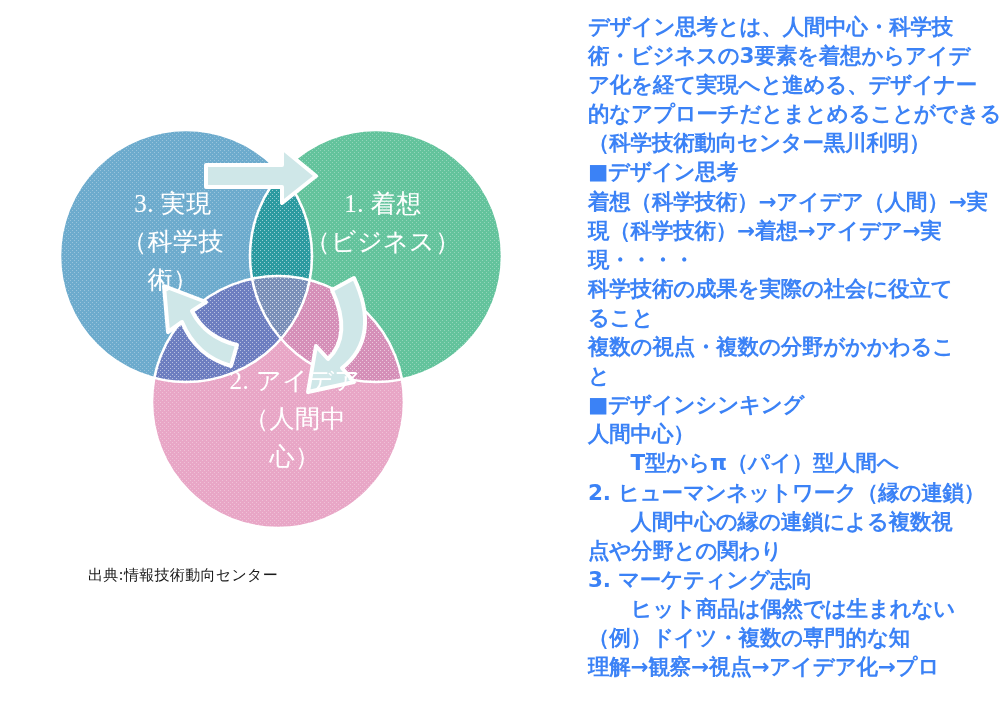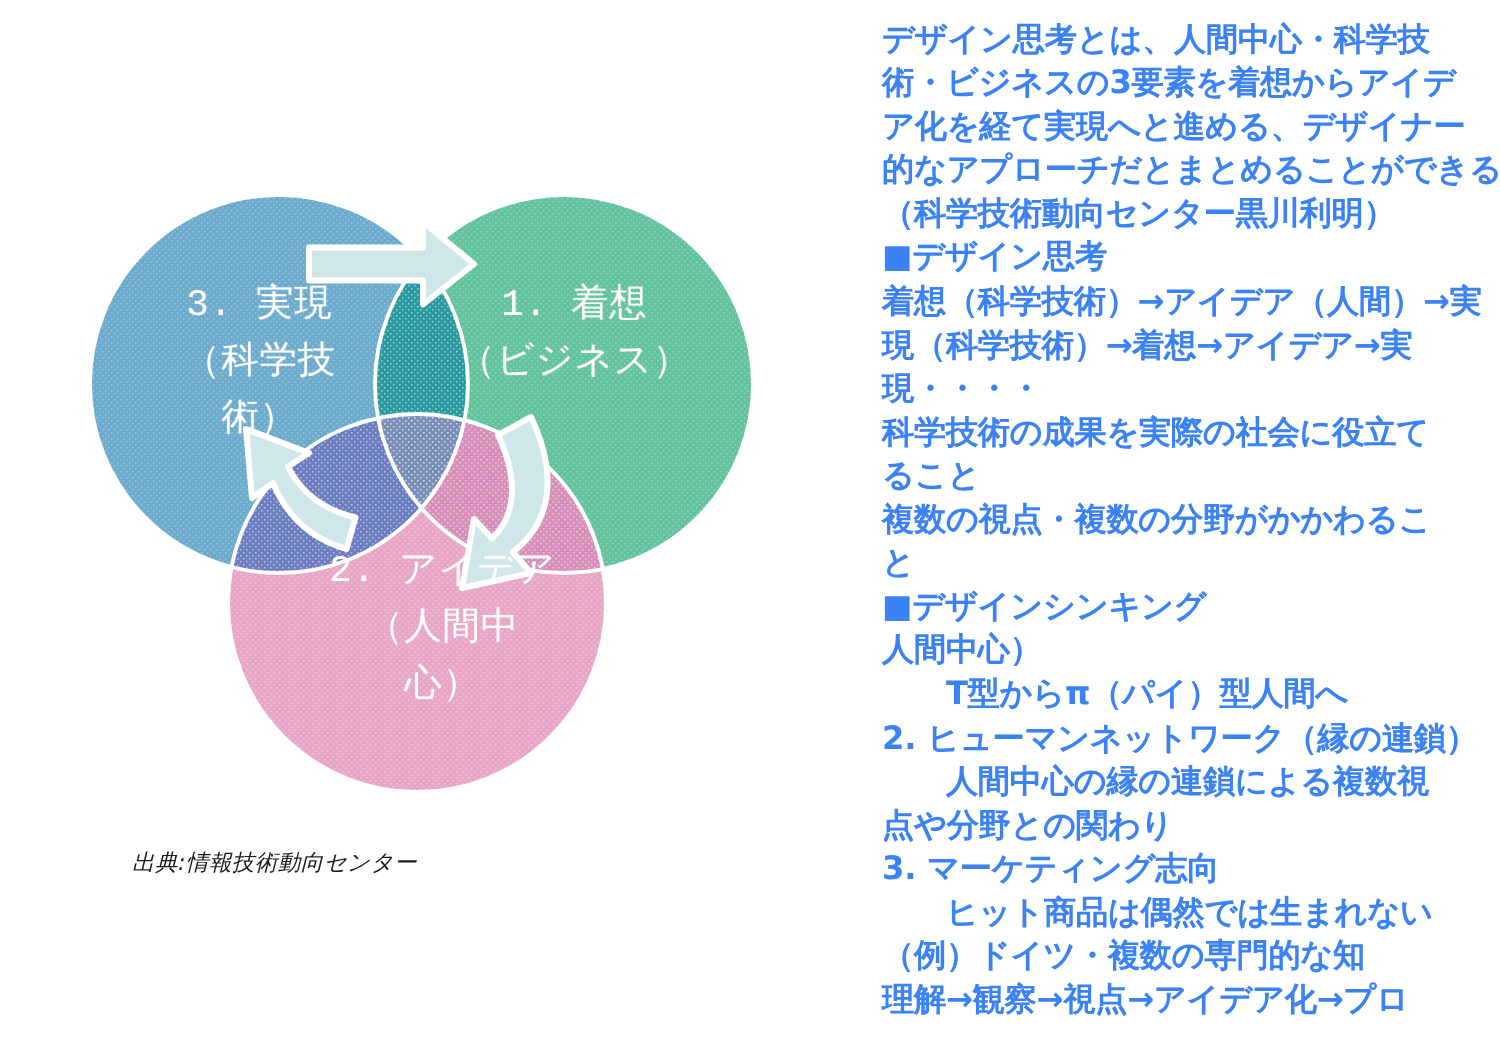--- a/index.html
+++ b/index.html
@@ -35,21 +35,21 @@
     left: 20px;
     top: 110px;
     width: 520px;
     height: 450px;
     display: block;
   }
 
   .circle-label {
     position: absolute;
     color: #ffffff;
-    font-family: Liberation Mono, monospace;
+    font-family: Liberation Serif, serif;
     font-size: 25px;
     line-height: 1.52;
     text-align: center;
     white-space: pre-line;
     letter-spacing: 0.5px;
     pointer-events: none;
     text-shadow: 0 0 1px rgba(255,255,255,0.35);
   }
   #label-realize {
     left: 78px;
@@ -69,21 +69,20 @@
 
   #venn-caption {
     position: absolute;
     left: 88px;
     top: 566px;
     font-family: "DejaVu Sans", "Liberation Sans", sans-serif;
     font-size: 15px;
     color: #1a1a1a;
     letter-spacing: 0.3px;
     white-space: nowrap;
-    font-style: italic;
   }
 
   
   #text-panel {
     position: absolute;
     left: 588px;
     top: 12px;
     width: 398px;
     height: 690px;
   }

